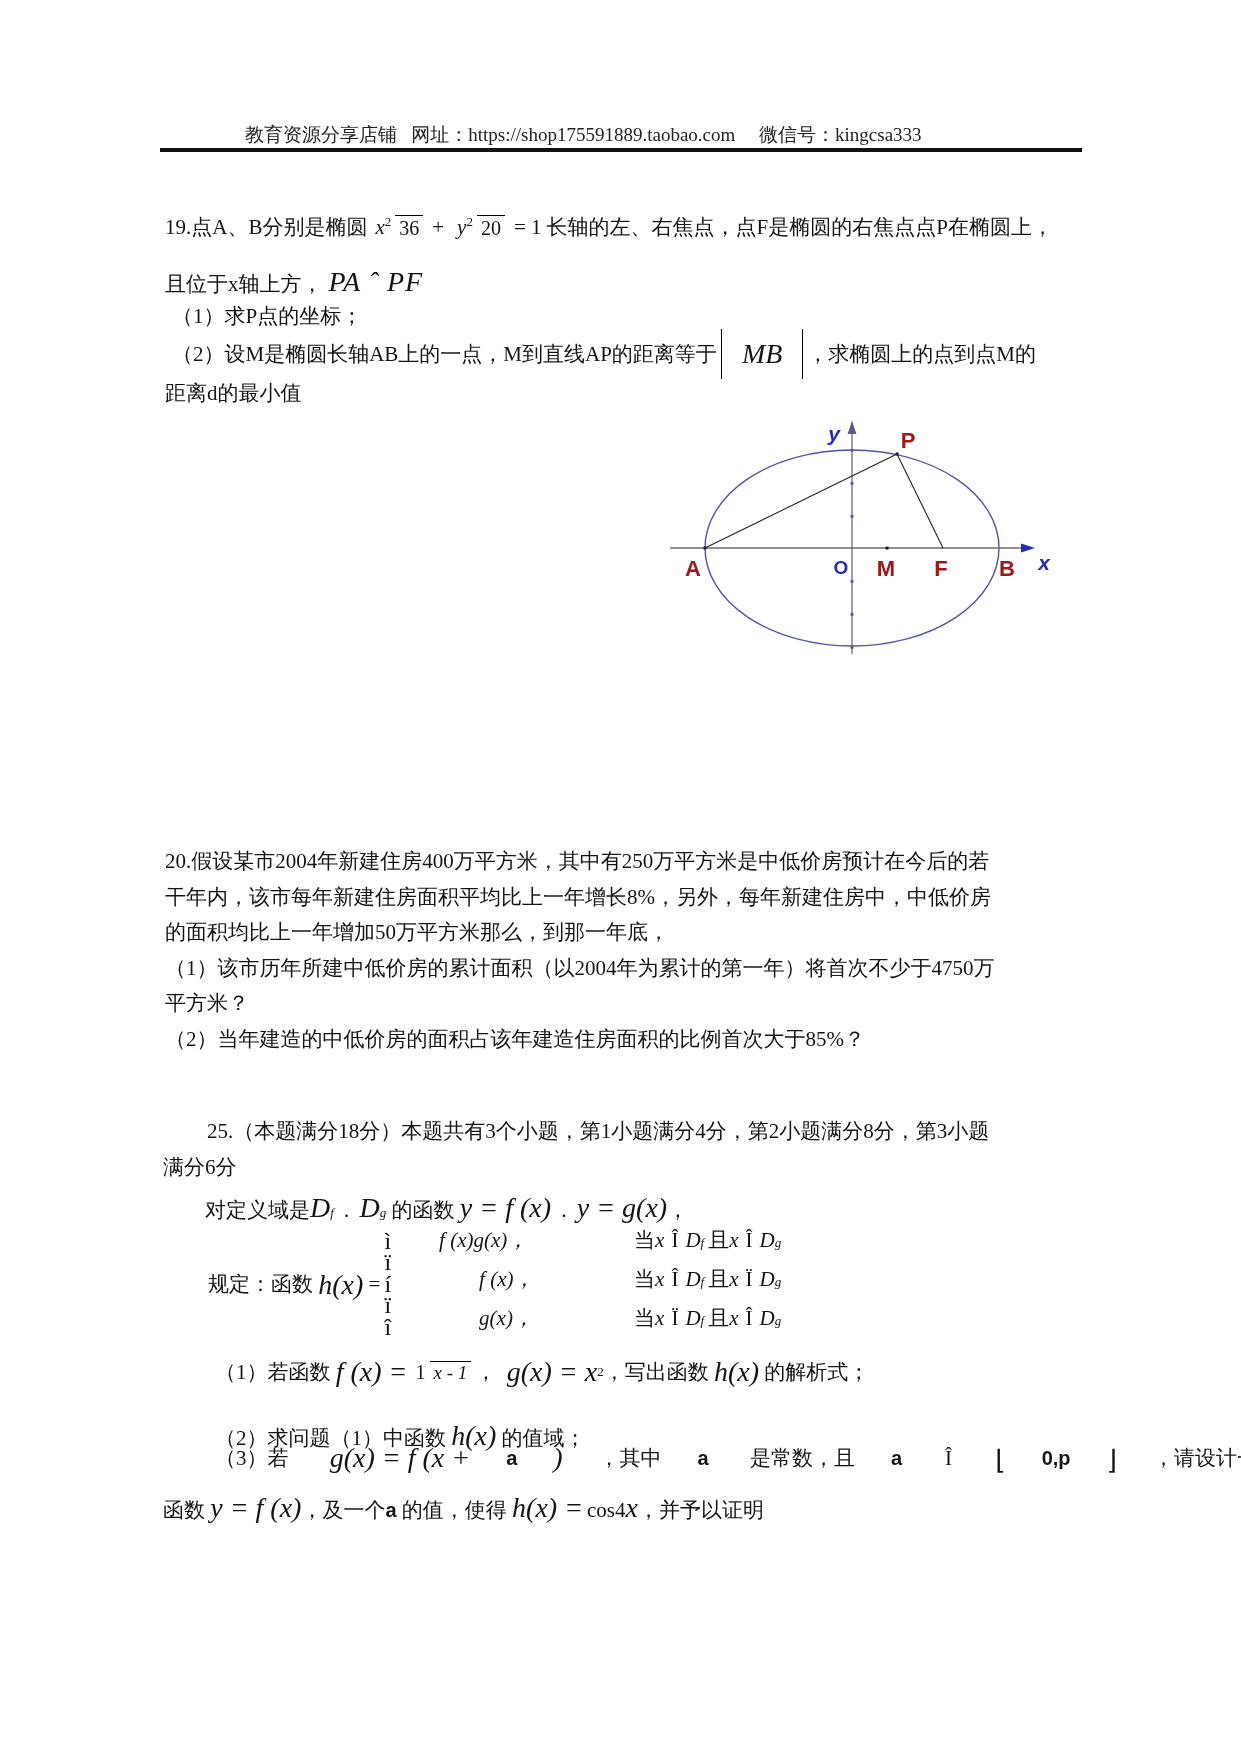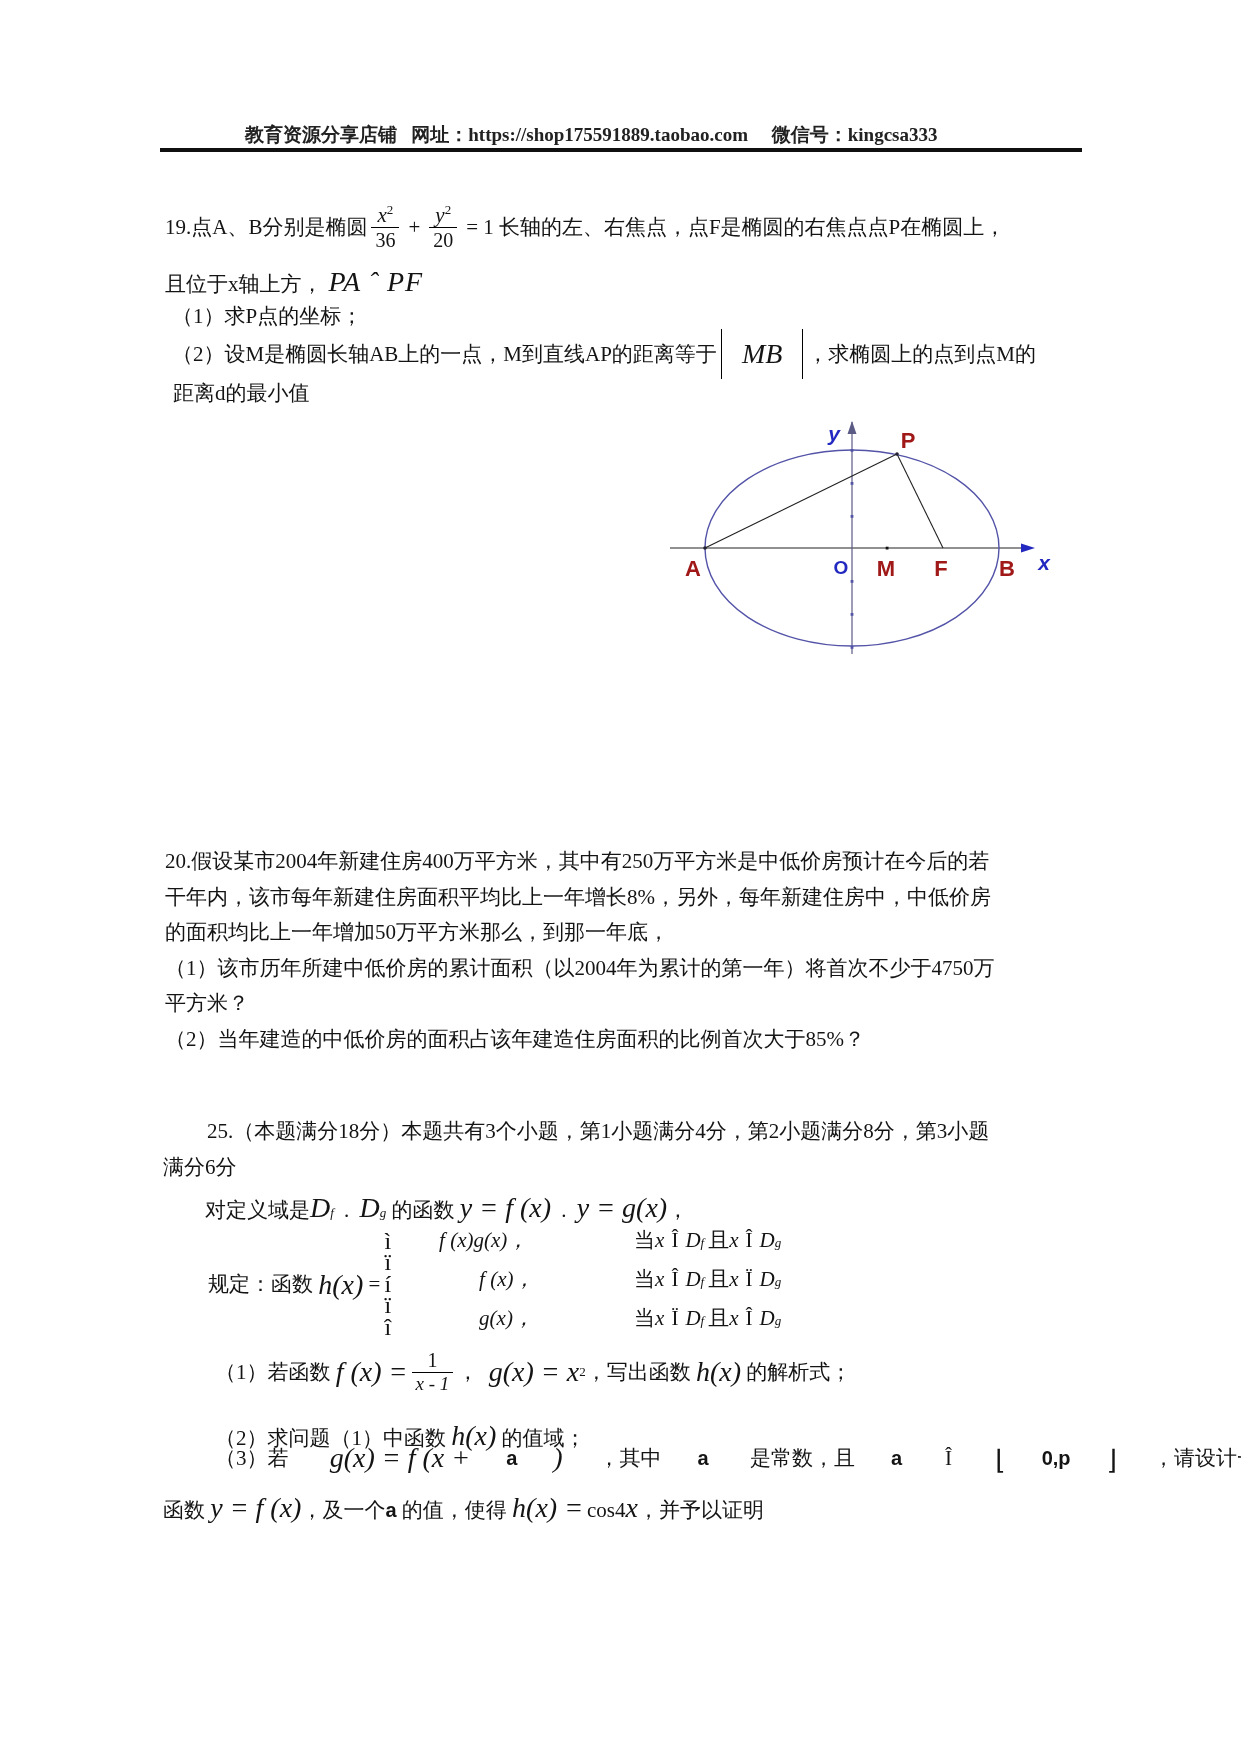--- a/index.html
+++ b/index.html
@@ -1,27 +1,27 @@
 <!DOCTYPE html>
 <html><head>
 <meta charset="utf-8">
 <style>
   html,body{margin:0;padding:0;background:#ffffff;}
   .page{position:relative;width:1241px;height:1754px;background:#ffffff;overflow:hidden;
         font-family:"Liberation Serif",serif;color:#141414;}
   .abspos{position:absolute;}
   .t{font-size:21px;line-height:1.25;white-space:pre;color:#141414;}
-  .hdr{font-size:19px;white-space:pre;color:#222;font-weight:bold;}
+  .hdr{font-size:19px;white-space:pre;color:#222;}
   .hrule{background:#101010;height:3.5px;}
   .row{position:absolute;display:flex;align-items:baseline;white-space:pre;}
   .row.c{align-items:center;}
   .m{font-family:"Liberation Serif",serif;font-style:italic;font-size:21px;}
   .m.big{font-size:28px;}
   .op{font-family:"Liberation Serif",serif;font-size:21px;margin:0 5px;white-space:pre;}
-  .frac{display:inline-flex;flex-direction:column;align-items:center;margin:0 4px;
+  .frac{display:inline-flex;flex-direction:row;align-items:center;margin:0 4px;
         font-family:"Liberation Serif",serif;font-size:20px;line-height:1.1;}
   .frac .num{padding:0 4px 1px;}
   .frac .den{border-top:1.6px solid #000;padding:1px 4px 0;}
   sup.e{font-size:13px;font-style:normal;}
   sub.s{font-size:13px;font-style:italic;font-family:"Liberation Serif",serif;}
   .absbar{display:inline-flex;align-items:center;border-left:1.4px solid #000;border-right:1.4px solid #000;
           padding:9px 20px;margin:0 4px;}
   .alpha{font-family:"Liberation Sans",sans-serif;font-weight:600;font-size:20px;white-space:pre;}
   .rel{font-family:"Liberation Serif",serif;font-size:21px;margin:0 7px;white-space:pre;}
   .brk{font-family:"DejaVu Sans",sans-serif;font-size:27px;line-height:18px;position:relative;top:2px;}
@@ -67,21 +67,21 @@
   <div class="row" style="left:172px;top:303px;">
     <span class="t">（1）求P点的坐标；</span>
   </div>
 
   <div class="row c" style="left:172px;top:331px;height:46px;">
     <span class="t">（2）设M是椭圆长轴AB上的一点，M到直线AP的距离等于</span>
     <span class="absbar"><span class="m big">MB</span></span>
     <span class="t">，求椭圆上的点到点M的</span>
   </div>
 
-  <div class="row" style="left:165px;top:380px;margin-left:8px;">
+  <div class="row" style="left:165px;top:380px;">
     <span class="t">距离d的最小值</span>
   </div>
 
   <div class="abspos" style="left:640px;top:402px;width:420px;height:266px;">
     <svg width="420" height="266" viewBox="0 0 420 266">
 
       <line x1="30" y1="146" x2="392" y2="146" stroke="#222222" stroke-width="1.2"></line>
       <polygon points="381,141.5 395,146 381,150.5" fill="#2329c0"></polygon>
 
       <line x1="212" y1="20" x2="212" y2="252" stroke="#5b5b85" stroke-width="1.2"></line>

